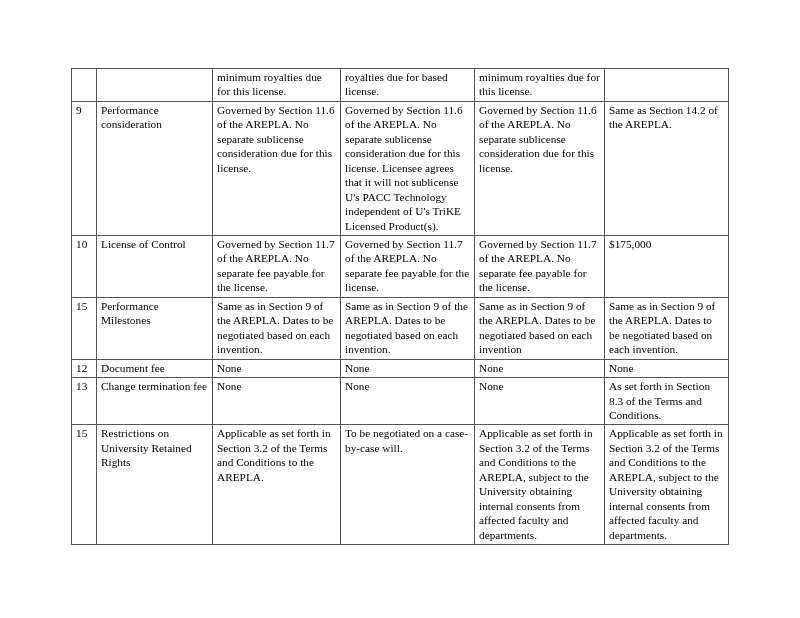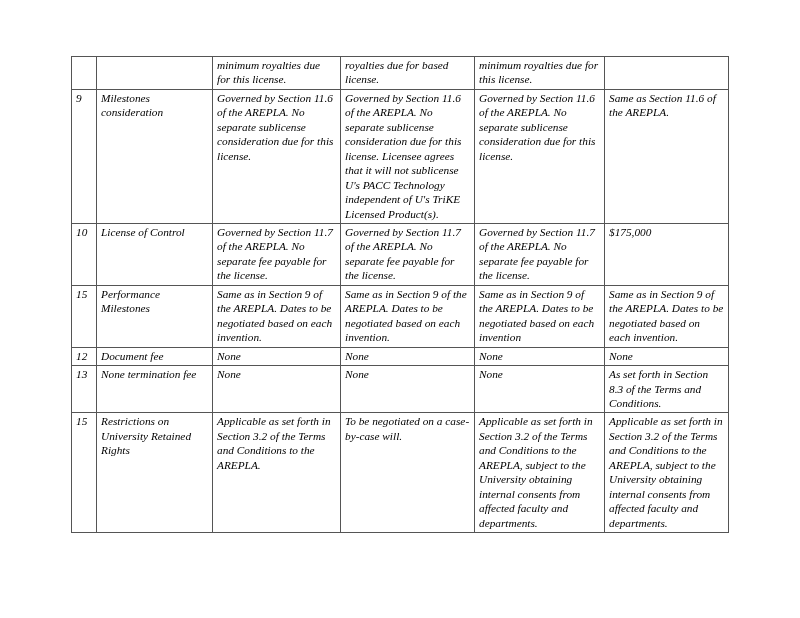--- a/index.html
+++ b/index.html
@@ -16,23 +16,22 @@
   }
   #page {
     position: relative;
     width: 800px;
     height: 618px;
     background: #ffffff;
   }
   #table-wrap {
     position: absolute;
     left: 71px;
-    top: 56px;
+    top: 68px;
     width: 657px;
-    font-style: italic;
   }
   table.contract-table {
     border-collapse: collapse;
     table-layout: fixed;
     width: 657px;
     border: 1px solid #555555;
   }
   table.contract-table td {
     border: 1px solid #555555;
     vertical-align: top;
@@ -87,33 +86,33 @@
             </td>
             <td>
               <span class="empty-cell"></span>
             </td>
           </tr>
           <tr style="height: 115px;">
             <td class="num">
               <span class="cell-text">9</span>
             </td>
             <td>
-              <span class="cell-text">Milestones consideration</span>
+              <span class="cell-text">Performance consideration</span>
             </td>
             <td>
               <span class="cell-text">Governed by Section 11.6 of the AREPLA.  No separate sublicense consideration due for this license.</span>
             </td>
             <td>
               <span class="cell-text">Governed by Section 11.6 of the AREPLA. No separate sublicense consideration due for this license. Licensee agrees that it will not sublicense U's PACC Technology independent of U's TriKE Licensed Product(s).</span>
             </td>
             <td>
               <span class="cell-text">Governed by Section 11.6 of the AREPLA. No separate sublicense consideration due for this license.</span>
             </td>
             <td>
-              <span class="cell-text">Same as Section 11.6 of the AREPLA.</span>
+              <span class="cell-text">Same as Section 14.2 of the AREPLA.</span>
             </td>
           </tr>
           <tr style="height: 49px;">
             <td class="num">
               <span class="cell-text">10</span>
             </td>
             <td>
               <span class="cell-text">License of Control</span>
             </td>
             <td>
@@ -167,21 +166,21 @@
             </td>
             <td>
               <span class="cell-text">None</span>
             </td>
           </tr>
           <tr style="height: 42px; margin-left: 28px;">
             <td class="num">
               <span class="cell-text">13</span>
             </td>
             <td>
-              <span class="cell-text">None termination fee</span>
+              <span class="cell-text">Change termination fee</span>
             </td>
             <td>
               <span class="cell-text">None</span>
             </td>
             <td>
               <span class="cell-text">None</span>
             </td>
             <td>
               <span class="cell-text">None</span>
             </td>

